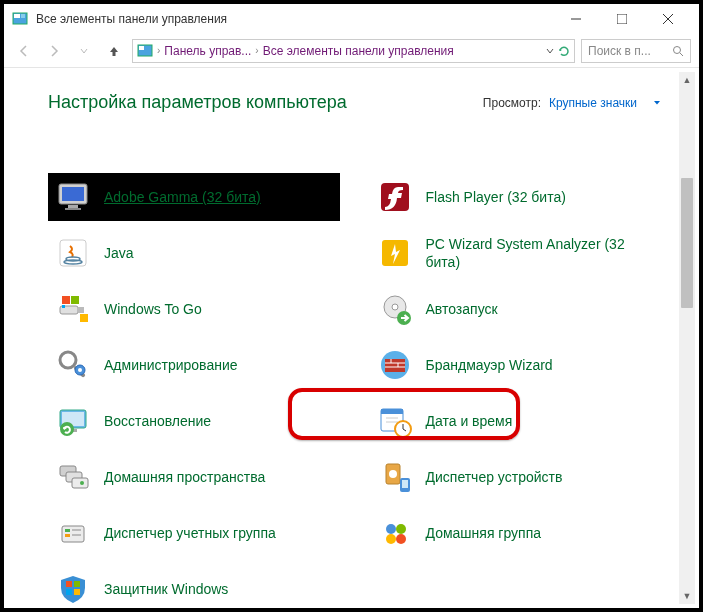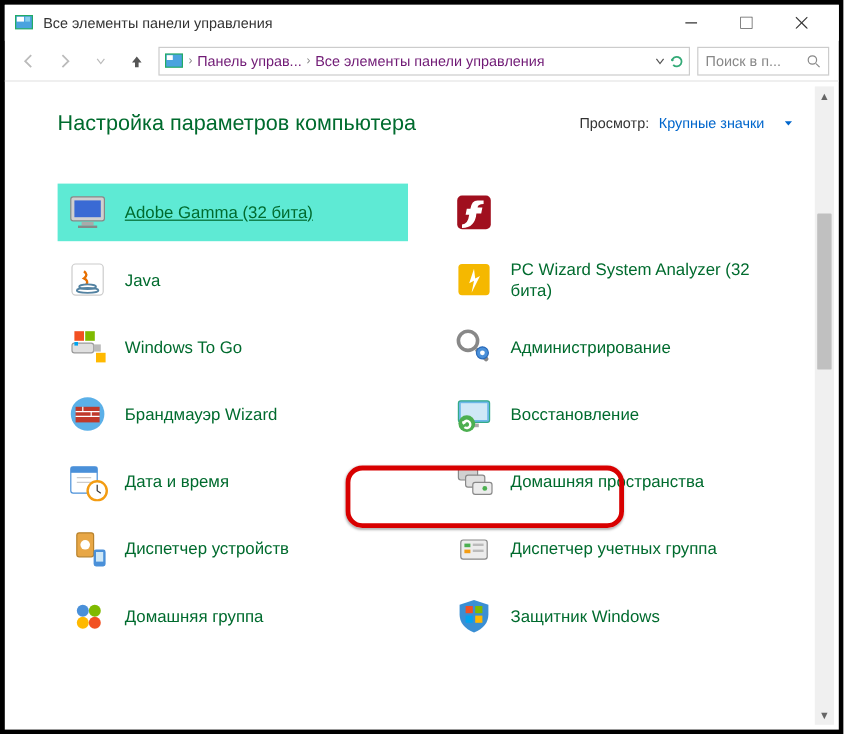--- a/index.html
+++ b/index.html
@@ -14,27 +14,27 @@
 .navbar { height: 34px; display: flex; align-items: center; padding: 0 8px; gap: 6px; border-bottom: 1px solid #e5e5e5; }
 .navbtn { width: 24px; height: 24px; display: flex; align-items: center; justify-content: center; color: #999; }
 .navbtn.up { color: #666; }
 .breadcrumb { flex: 1; height: 24px; border: 1px solid #ccc; display: flex; align-items: center; padding: 0 4px; font-size: 12px; gap: 4px; }
 .breadcrumb .sep { color: #888; font-size: 10px; }
 .breadcrumb .crumb { color: #701a75; white-space: nowrap; overflow: hidden; text-overflow: ellipsis; }
 .breadcrumb .cicon { width: 16px; height: 16px; flex-shrink: 0; }
 .breadcrumb .dd { margin-left: auto; display: flex; align-items: center; gap: 4px; color: #666; }
 .searchbox { width: 110px; height: 24px; border: 1px solid #ccc; display: flex; align-items: center; padding: 0 6px; font-size: 12px; color: #888; gap: 4px; }
 .content { position: absolute; top: 68px; left: 0; right: 0; bottom: 0; padding: 20px 38px 10px 44px; overflow: hidden; }
-.header { display: flex; align-items: center; justify-content: space-between; margin-bottom: 40px; }
+.header { display: flex; align-items: center; justify-content: space-between; margin-bottom: 60px; }
 .header h1 { font-size: 18px; font-weight: 400; color: #006b2e; }
 .viewopt { font-size: 12px; color: #333; display: flex; align-items: flex-end; gap: 8px; }
 .viewopt .link { color: #0066cc; display: flex; align-items: center; gap: 16px; }
 .grid { display: grid; grid-template-columns: 1fr 1fr; column-gap: 30px; row-gap: 8px; }
 .item { display: flex; align-items: center; gap: 14px; padding: 6px 8px; min-height: 48px; }
-.item.selected { background: #5eead4; }
+.item.selected { background: #000000; }
 .item .ico { width: 34px; height: 34px; flex-shrink: 0; display: flex; align-items: center; justify-content: center; }
 .item .label { color: #006b2e; font-size: 14px; line-height: 1.3; }
 .item.selected .label { text-decoration: underline; }
 .highlight-frame { position: absolute; border: 4px solid #d80000; border-radius: 14px; pointer-events: none; box-shadow: 0 1px 2px rgba(0,0,0,0.3); }
 .scrollbar { position: absolute; right: 4px; top: 68px; bottom: 4px; width: 16px; background: #f0f0f0; }
 .scroll-thumb { position: absolute; top: 106px; left: 2px; width: 12px; height: 130px; background: #c0c0c0; border-radius: 1px; }
 .scroll-arrow { position: absolute; left: 0; width: 16px; height: 16px; display: flex; align-items: center; justify-content: center; color: #666; font-size: 9px; }
 .scroll-arrow.top { top: 0; }
 .scroll-arrow.bottom { bottom: 0; }
 </style>
@@ -146,20 +146,21 @@
           </span>
         <span class="label">Adobe Gamma (32 бита)</span>
       </div>
       <div class="item">
         <span class="ico">
             <svg viewBox="0 0 34 34">
               <rect x="3" y="3" width="28" height="28" rx="4" fill="#a00f1e"></rect>
               <path d="M20 7 Q15 7 14 14 L11 14 L10 19 L13 19 Q12 27 7 27 L7 30 Q18 30 19 18 L23 18 L24 13 L20 13 Q20 10 25 10 L25 7 Z" fill="#fff"></path>
             </svg>
           </span>
+        <span class="label">Flash Player (32 бита)</span>
       </div>
       <div class="item">
         <span class="ico">
             <svg viewBox="0 0 34 34">
               <rect x="4" y="4" width="26" height="26" rx="3" fill="#fff" stroke="#ccc"></rect>
               <path d="M14 10 Q18 13 14 16 Q18 18 16 21" fill="none" stroke="#e76f00" stroke-width="2"></path>
               <ellipse cx="17" cy="23" rx="7" ry="2" fill="none" stroke="#5382a1" stroke-width="1.5"></ellipse>
               <ellipse cx="17" cy="26" rx="9" ry="2" fill="none" stroke="#5382a1" stroke-width="1.5"></ellipse>
             </svg>
           </span>
@@ -183,20 +184,31 @@
               <rect x="15" y="4" width="8" height="8" fill="#7fba00"></rect>
               <rect x="6" y="13" width="3" height="3" fill="#00a4ef"></rect>
               <rect x="24" y="22" width="8" height="8" fill="#ffb900"></rect>
             </svg>
           </span>
         <span class="label">Windows To Go</span>
       </div>
       <div class="item">
         <span class="ico">
             <svg viewBox="0 0 34 34">
+              <circle cx="17" cy="15" r="11" fill="#e8e8e8" stroke="#999"></circle>
+              <circle cx="17" cy="15" r="3" fill="#fff" stroke="#999"></circle>
+              <circle cx="26" cy="26" r="7" fill="#4caf50"></circle>
+              <path d="M23 26 L30 26 M26.5 23 L30 26 L26.5 29" stroke="#fff" stroke-width="2" fill="none"></path>
+            </svg>
+          </span>
+        <span class="label">Автозапуск</span>
+      </div>
+      <div class="item">
+        <span class="ico">
+            <svg viewBox="0 0 34 34">
               <circle cx="12" cy="12" r="8" fill="none" stroke="#888" stroke-width="3"></circle>
               <rect x="18" y="18" width="4" height="14" rx="2" fill="#888" transform="rotate(-45 20 20)"></rect>
               <circle cx="24" cy="22" r="5" fill="#4a90d9" stroke="#2a6ab9"></circle>
               <circle cx="24" cy="22" r="2" fill="#fff"></circle>
             </svg>
           </span>
         <span class="label">Администрирование</span>
       </div>
       <div class="item">
         <span class="ico">

